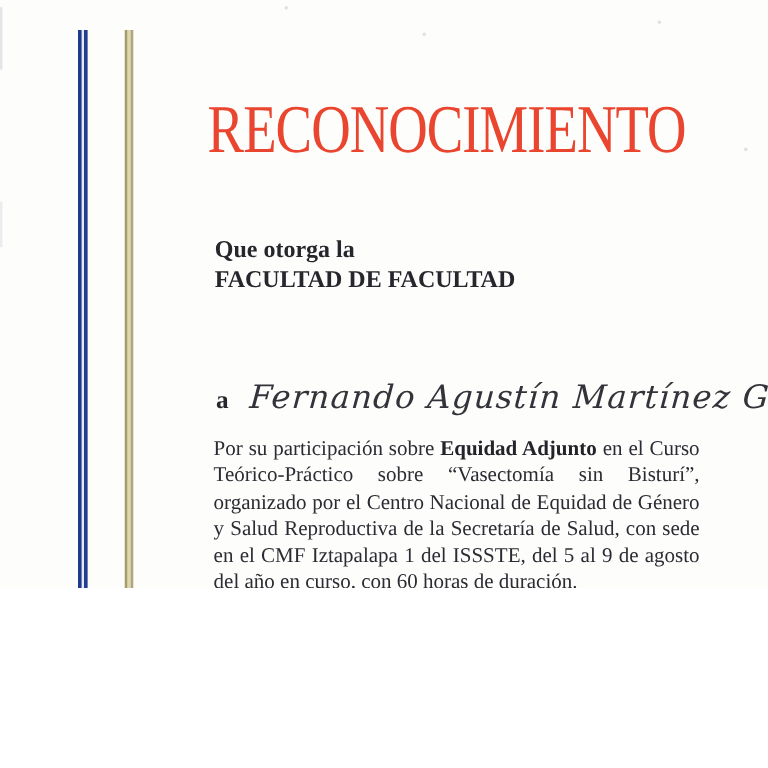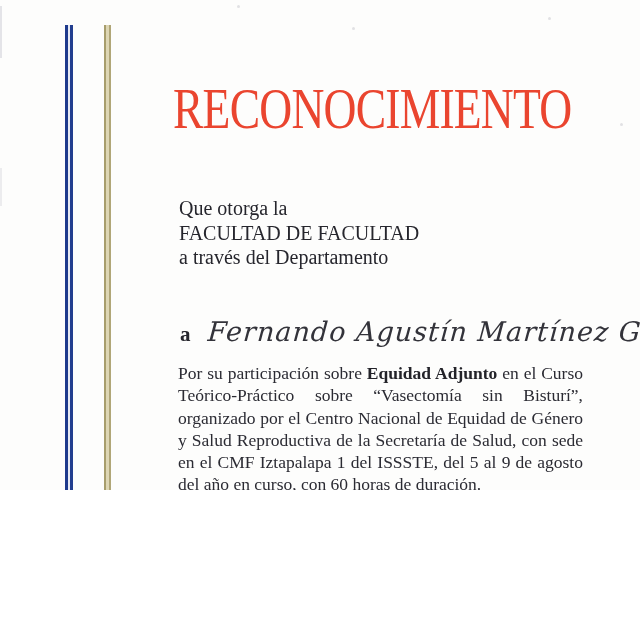--- a/index.html
+++ b/index.html
@@ -22,21 +22,21 @@
   
   .title{
     position:absolute;left:173px;top:84px;
     font-size:57px;line-height:50px;font-weight:400;
     color:#ea452f;white-space:nowrap;
     transform:scaleX(0.8);transform-origin:left top;
     letter-spacing:-1px;
   }
   
   .grant{position:absolute;left:179px;top:196px;
-    font-size:20px;line-height:24.5px;font-weight:400;color:#26262d;}
+    font-size:20px;line-height:24.5px;font-weight:700;color:#26262d;}
   .grant div{white-space:nowrap;}
   
   .recipient{position:absolute;left:180px;top:316px;display:flex;
     align-items:baseline;gap:17px;}
   .recipient .prefix{font-size:21px;font-weight:700;color:#26262d;}
   .recipient .name{
     font-family:"DejaVu Serif","Liberation Serif",serif;
     font-style:italic;font-size:27px;color:#33333a;
     letter-spacing:1px;white-space:nowrap;
     transform:skewX(-4deg);
@@ -70,21 +70,20 @@
   <div class="speck" style="left:470px;top:508px;"></div>
 
   <div class="vline blue"></div>
   <div class="vline gold"></div>
 
   <div class="title">RECONOCIMIENTO</div>
 
   <div class="grant">
     <div>Que otorga la</div>
     <div>FACULTAD DE FACULTAD</div>
-    <div>a través del Departamento</div>
   </div>
 
   <div class="recipient">
     <span class="prefix">a</span>
     <span class="name">Fernando Agustín Martínez Gamboa</span>
   </div>
 
   <p class="body-par"><span>Por su participación sobre</span> <b>Equidad Adjunto</b> <span>en el Curso Teórico-Práctico sobre “Vasectomía sin Bisturí”, organizado por el Centro Nacional de Equidad de Género y Salud Reproductiva de la Secretaría de Salud, con sede en el CMF Iztapalapa 1 del ISSSTE, del 5 al 9 de agosto del año en curso, con 60 horas de duración.</span></p>
 
 

